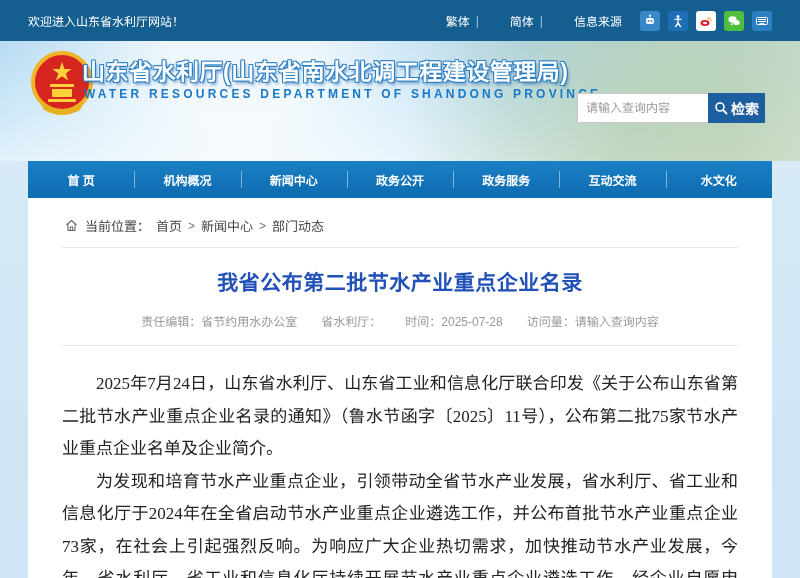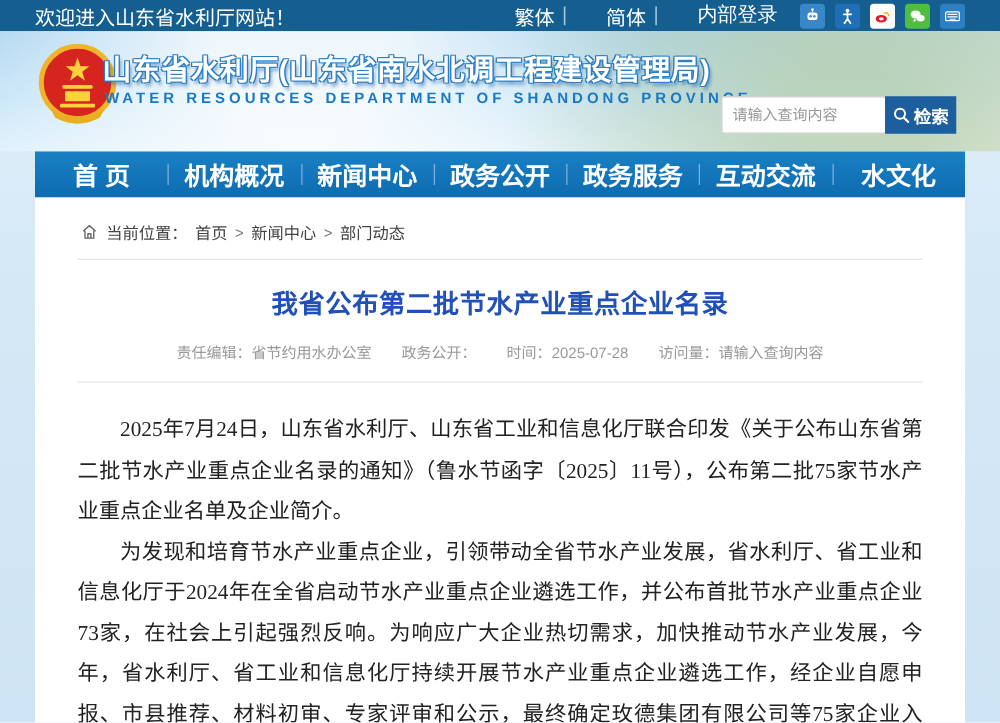--- a/index.html
+++ b/index.html
@@ -3,38 +3,38 @@
 <meta charset="utf-8">
 <style>
   * { margin:0; padding:0; box-sizing:border-box; }
   html,body { width:800px; height:578px; overflow:hidden; }
   body {
     font-family:"Liberation Sans","DejaVu Sans",sans-serif;
     background:linear-gradient(180deg,#e3f1fb 0%,#d4e8f6 40%,#cfe4f4 100%);
   }
   
   .topbar {
-    height:25px; background:#155e90; color:#fff;
+    height:41px; background:#155e90; color:#fff;
     display:flex; align-items:center; justify-content:space-between;
-    padding:0 28px; font-size:16px;
+    padding:0 28px; font-size:12px;
   }
   .topbar-right { display:flex; align-items:center; gap:8px; }
   .topbar-links { display:flex; align-items:center; gap:6px; margin-right:10px; }
   .topbar-links a { color:#fff; text-decoration:none; cursor:pointer;margin-left:25px; }
   .tb-sep { color:#9cc3dd; }
   .tb-icon { width:20px; height:20px; border-radius:3px; display:flex; align-items:center; justify-content:center; cursor:pointer; }
   .tb-icon svg { display:block; }
   .ic-robot { background:#3a87c8; }
   .ic-access { background:#1e6fb8; }
   .ic-weibo { background:#fff; }
   .ic-wechat { background:#4fbe3f; }
   .ic-keyboard { background:#2e7fc1; }
   
   .header {
-    position:relative; height:96px;
+    position:relative; height:120px;
     background:
       radial-gradient(circle at 85% 90%, rgba(120,170,120,.35) 0 8%, transparent 40%),
       radial-gradient(circle at 92% 30%, rgba(250,240,200,.5) 0 10%, transparent 45%),
       radial-gradient(circle at 30% 15%, rgba(255,255,255,.8) 0 12%, transparent 50%),
       linear-gradient(180deg,#a9d3ef 0%,#c3e3f7 55%,#dff0fb 100%);
     text-decoration: underline;
   }
   .emblem { position:absolute; left:30px; top:9px; width:64px; height:72px; }
   .site-title-cn {
     position:absolute; left:82px; top:12px;
@@ -57,21 +57,21 @@
     font-size:14px; font-weight:bold; cursor:pointer;
     display:flex; align-items:center; justify-content:center; gap:3px;
   }
   
   .nav {
     margin:0 28px; height:37px; background:linear-gradient(180deg,#1a80c4 0%,#0e6bb0 100%);
     display:flex; list-style:none;
   }
   .nav-item {
     flex:1; position:relative; display:flex; align-items:center; justify-content:center;
-    color:#fff; font-size:20px; font-weight:bold; cursor:pointer; white-space:nowrap;
+    color:#fff; font-size:12px; font-weight:bold; cursor:pointer; white-space:nowrap;
   }
   .nav-item + .nav-item::before {
     content:""; position:absolute; left:0; top:10px; height:17px; width:1px;
     background:rgba(255,255,255,.45);
   }
   
   .content {
     margin:0 28px; background:#fff; min-height:420px; padding:14px 34px 20px 34px;
   }
   .breadcrumb { display:flex; align-items:center; gap:6px; font-size:13px; color:#444; padding:4px 0 12px 2px; }
@@ -95,21 +95,21 @@
 <body>
 
 <div class="topbar">
   <span>欢迎进入山东省水利厅网站！</span>
   <div class="topbar-right">
     <div class="topbar-links">
       <a>繁体</a>
       <span class="tb-sep">|</span>
       <a>简体</a>
       <span class="tb-sep">|</span>
-      <a>内部登录</a>
+      <a>信息来源</a>
     </div>
     <span class="tb-icon ic-robot">
       <svg width="14" height="14" viewBox="0 0 14 14">
           <rect x="3" y="4" width="8" height="6" rx="2" fill="#fff"></rect>
           <circle cx="5.5" cy="7" r="1" fill="#3a87c8"></circle>
           <circle cx="8.5" cy="7" r="1" fill="#3a87c8"></circle>
           <rect x="6.5" y="1.5" width="1" height="2" fill="#fff"></rect>
           <circle cx="7" cy="1.5" r="1" fill="#fff"></circle>
         </svg>
     </span>
@@ -190,21 +190,21 @@
     <span class="crumb-sep">&gt;</span>
     <a>部门动态</a>
   </div>
 
   <hr class="divider">
 
   <h1 class="article-title">我省公布第二批节水产业重点企业名录</h1>
 
   <div class="meta">
     <span><b>责任编辑：</b><b>省节约用水办公室</b></span>
-    <span><b>政务公开：</b><b></b></span>
+    <span><b>省水利厅：</b><b></b></span>
     <span><b>时间：</b><b>2025-07-28</b></span>
     <span><b>访问量：</b><b>请输入查询内容</b></span>
   </div>
 
   <hr class="divider">
 
   <div class="article-body">
     <p>2025年7月24日，山东省水利厅、山东省工业和信息化厅联合印发《关于公布山东省第二批节水产业重点企业名录的通知》（鲁水节函字〔2025〕11号），公布第二批75家节水产业重点企业名单及企业简介。</p>
     <p>为发现和培育节水产业重点企业，引领带动全省节水产业发展，省水利厅、省工业和信息化厅于2024年在全省启动节水产业重点企业遴选工作，并公布首批节水产业重点企业73家，在社会上引起强烈反响。为响应广大企业热切需求，加快推动节水产业发展，今年，省水利厅、省工业和信息化厅持续开展节水产业重点企业遴选工作，经企业自愿申报、市县推荐、材料初审、专家评审和公示，最终确定玫德集团有限公司等75家企业入选，至此山东共公布两批148家节水产业重点企业。此次公布企业涉及节水产品装备制造领域52家、节水工程建设运营领域14家、专业节水服务领域9家，具有经营规模大、创新能力强、市场占有率高等特点，是全省节水产业企业的典型代表。</p>
   </div>

